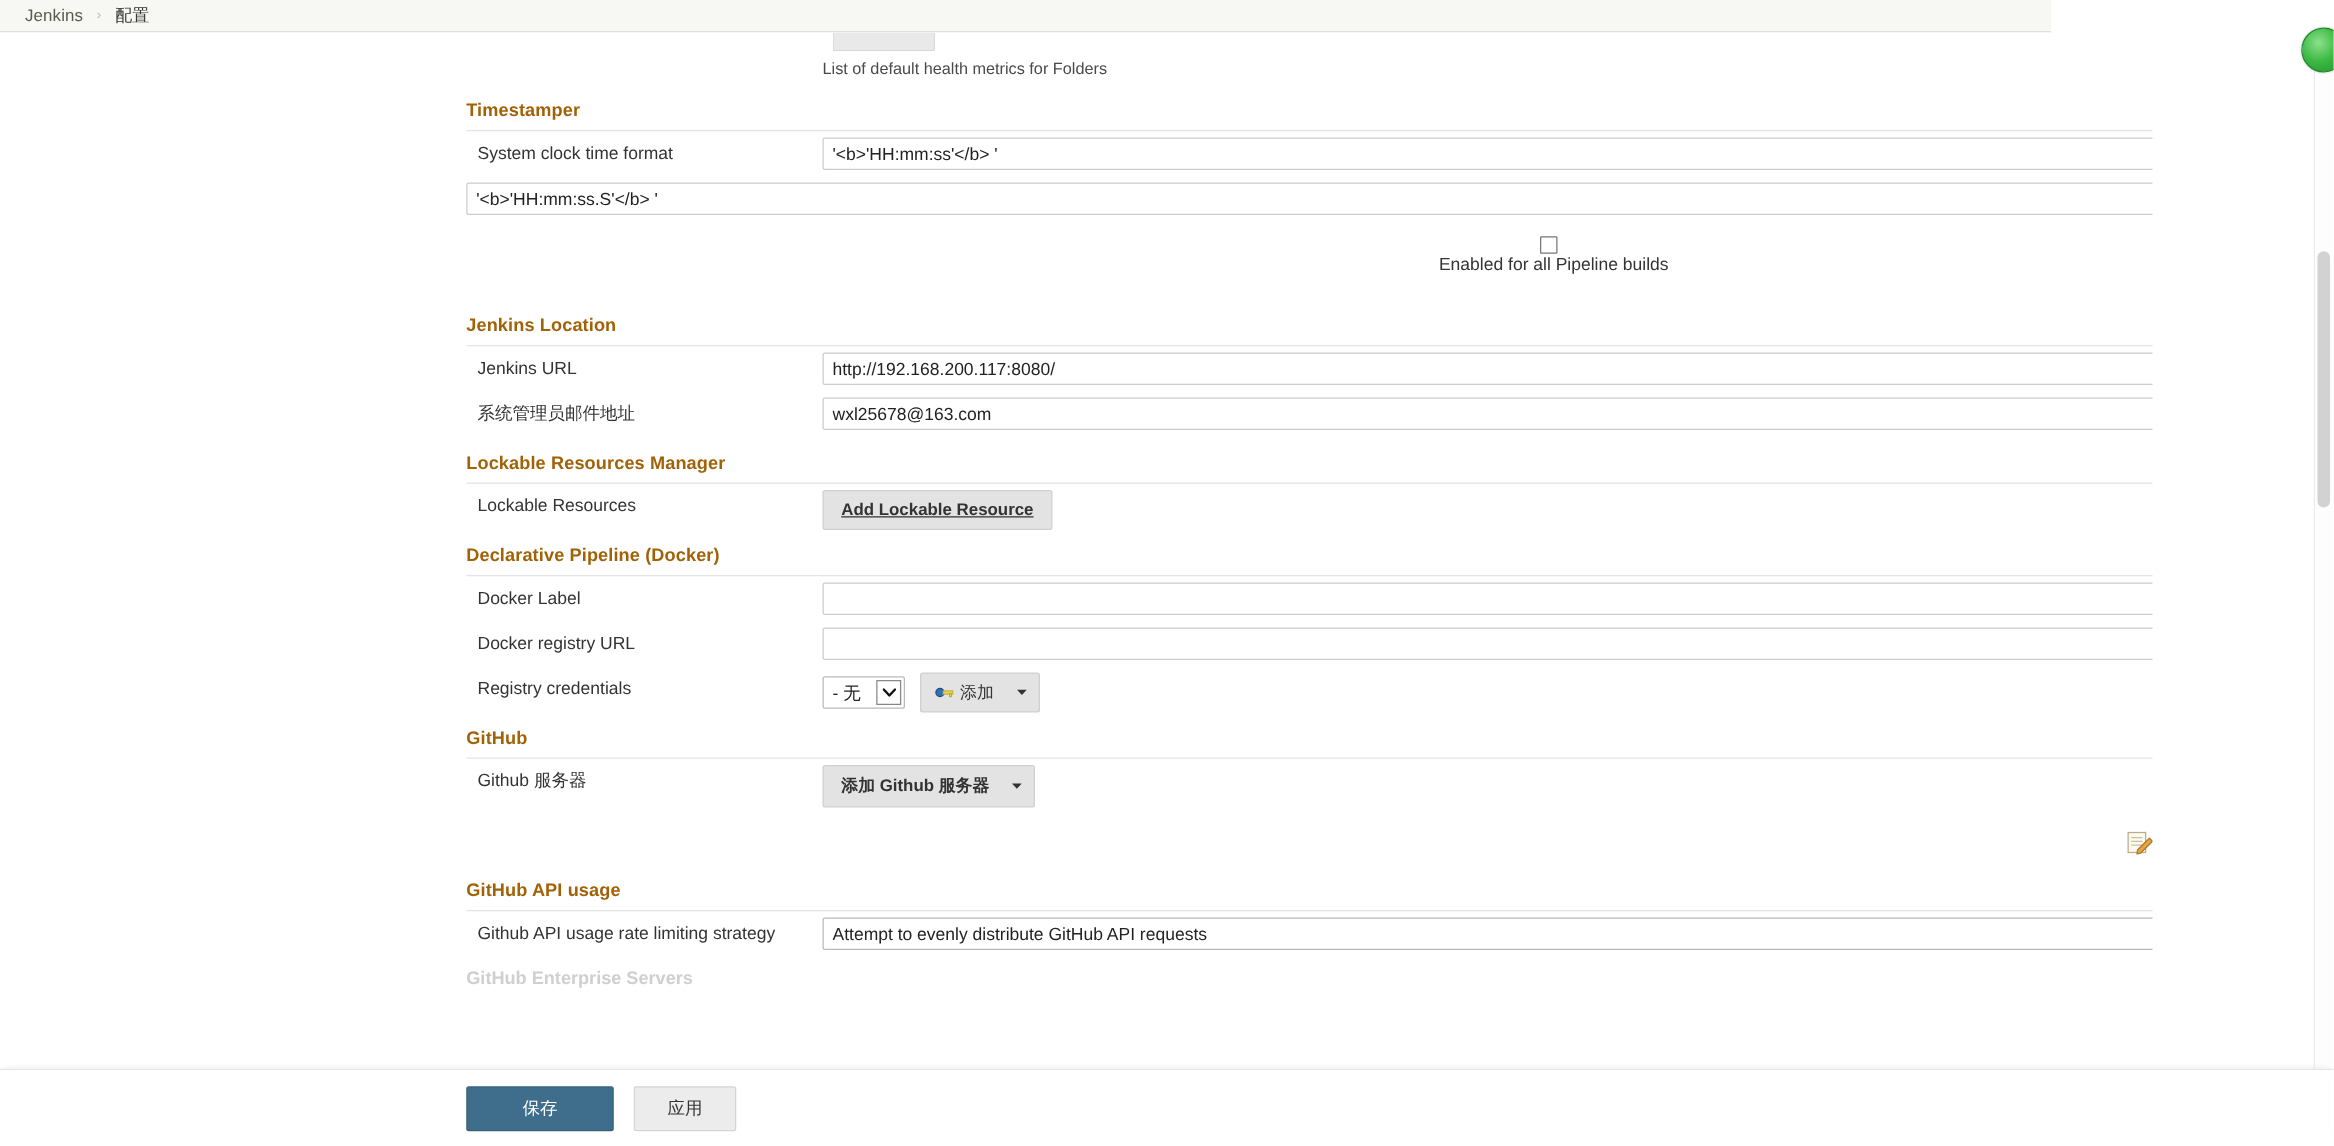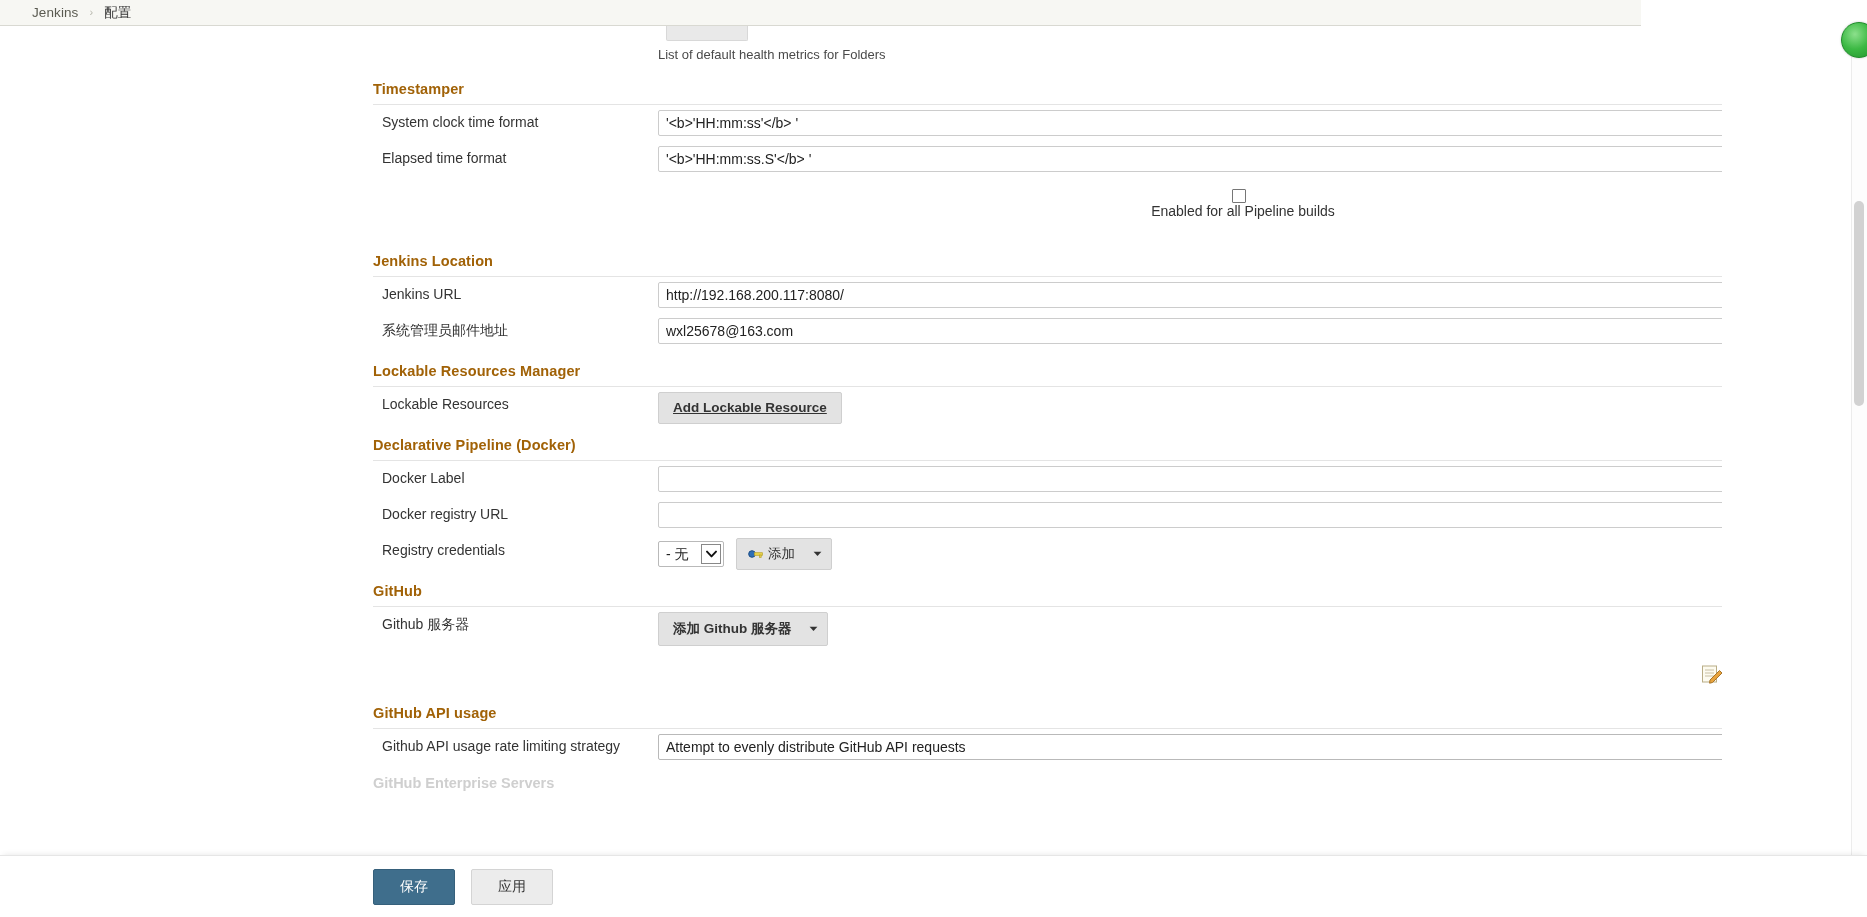--- a/index.html
+++ b/index.html
@@ -20,21 +20,21 @@
   
   .breadcrumb-bar {
     position: absolute;
     left: 0; top: 0;
     width: 1641px;
     height: 26px;
     background: #f7f7f3;
     border-bottom: 1px solid #d9d9d2;
     display: flex;
     align-items: center;
-    padding-left: 32px;
+    padding-left: 20px;
     box-sizing: border-box;
   }
   .crumb {
     font-size: 13.5px;
     color: #5a5a50;
     text-decoration: none;
     letter-spacing: .1px;
   }
   .crumb-sep {
     margin: 0 11px;
@@ -293,21 +293,21 @@
     gap: 16px;
     z-index: 30;
   }
   .btn-save {
     background: #3f6e8c;
     color: #fff;
     border: 1px solid #36607b;
     border-radius: 2px;
     font-size: 14px;
     font-family: "Liberation Sans", "DejaVu Sans", sans-serif;
-    padding: 8px 26px;
+    padding: 8px 44px;
     cursor: pointer;
   }
   .btn-apply {
     background: #ececec;
     color: #333;
     border: 1px solid #d4d4d4;
     border-radius: 2px;
     font-size: 14px;
     font-family: "Liberation Sans", "DejaVu Sans", sans-serif;
     padding: 8px 26px;
@@ -397,21 +397,20 @@
             <span class="help-icon">
               <svg width="17" height="17" viewBox="0 0 17 17">
                   <circle cx="8.5" cy="8.5" r="8" fill="#fff" stroke="#3b5fa8" stroke-width="1.6"></circle>
                   <text x="8.5" y="12.5" font-size="11" font-family="Liberation Serif, serif" font-weight="bold" fill="#3b5fa8" text-anchor="middle">?</text>
                 </svg>
             </span>
           </div>
         </div>
 
         <div class="row">
-          <div class="row-label">Elapsed time format</div>
           <div class="row-field">
             <input class="txt" type="text" value="'&lt;b&gt;'HH:mm:ss.S'&lt;/b&gt; '" style="">
           </div>
           <div class="help-col" style="top:12px;">
             <span class="help-icon">
               <svg width="17" height="17" viewBox="0 0 17 17">
                   <circle cx="8.5" cy="8.5" r="8" fill="#fff" stroke="#3b5fa8" stroke-width="1.6"></circle>
                   <text x="8.5" y="12.5" font-size="11" font-family="Liberation Serif, serif" font-weight="bold" fill="#3b5fa8" text-anchor="middle">?</text>
                 </svg>
             </span>

